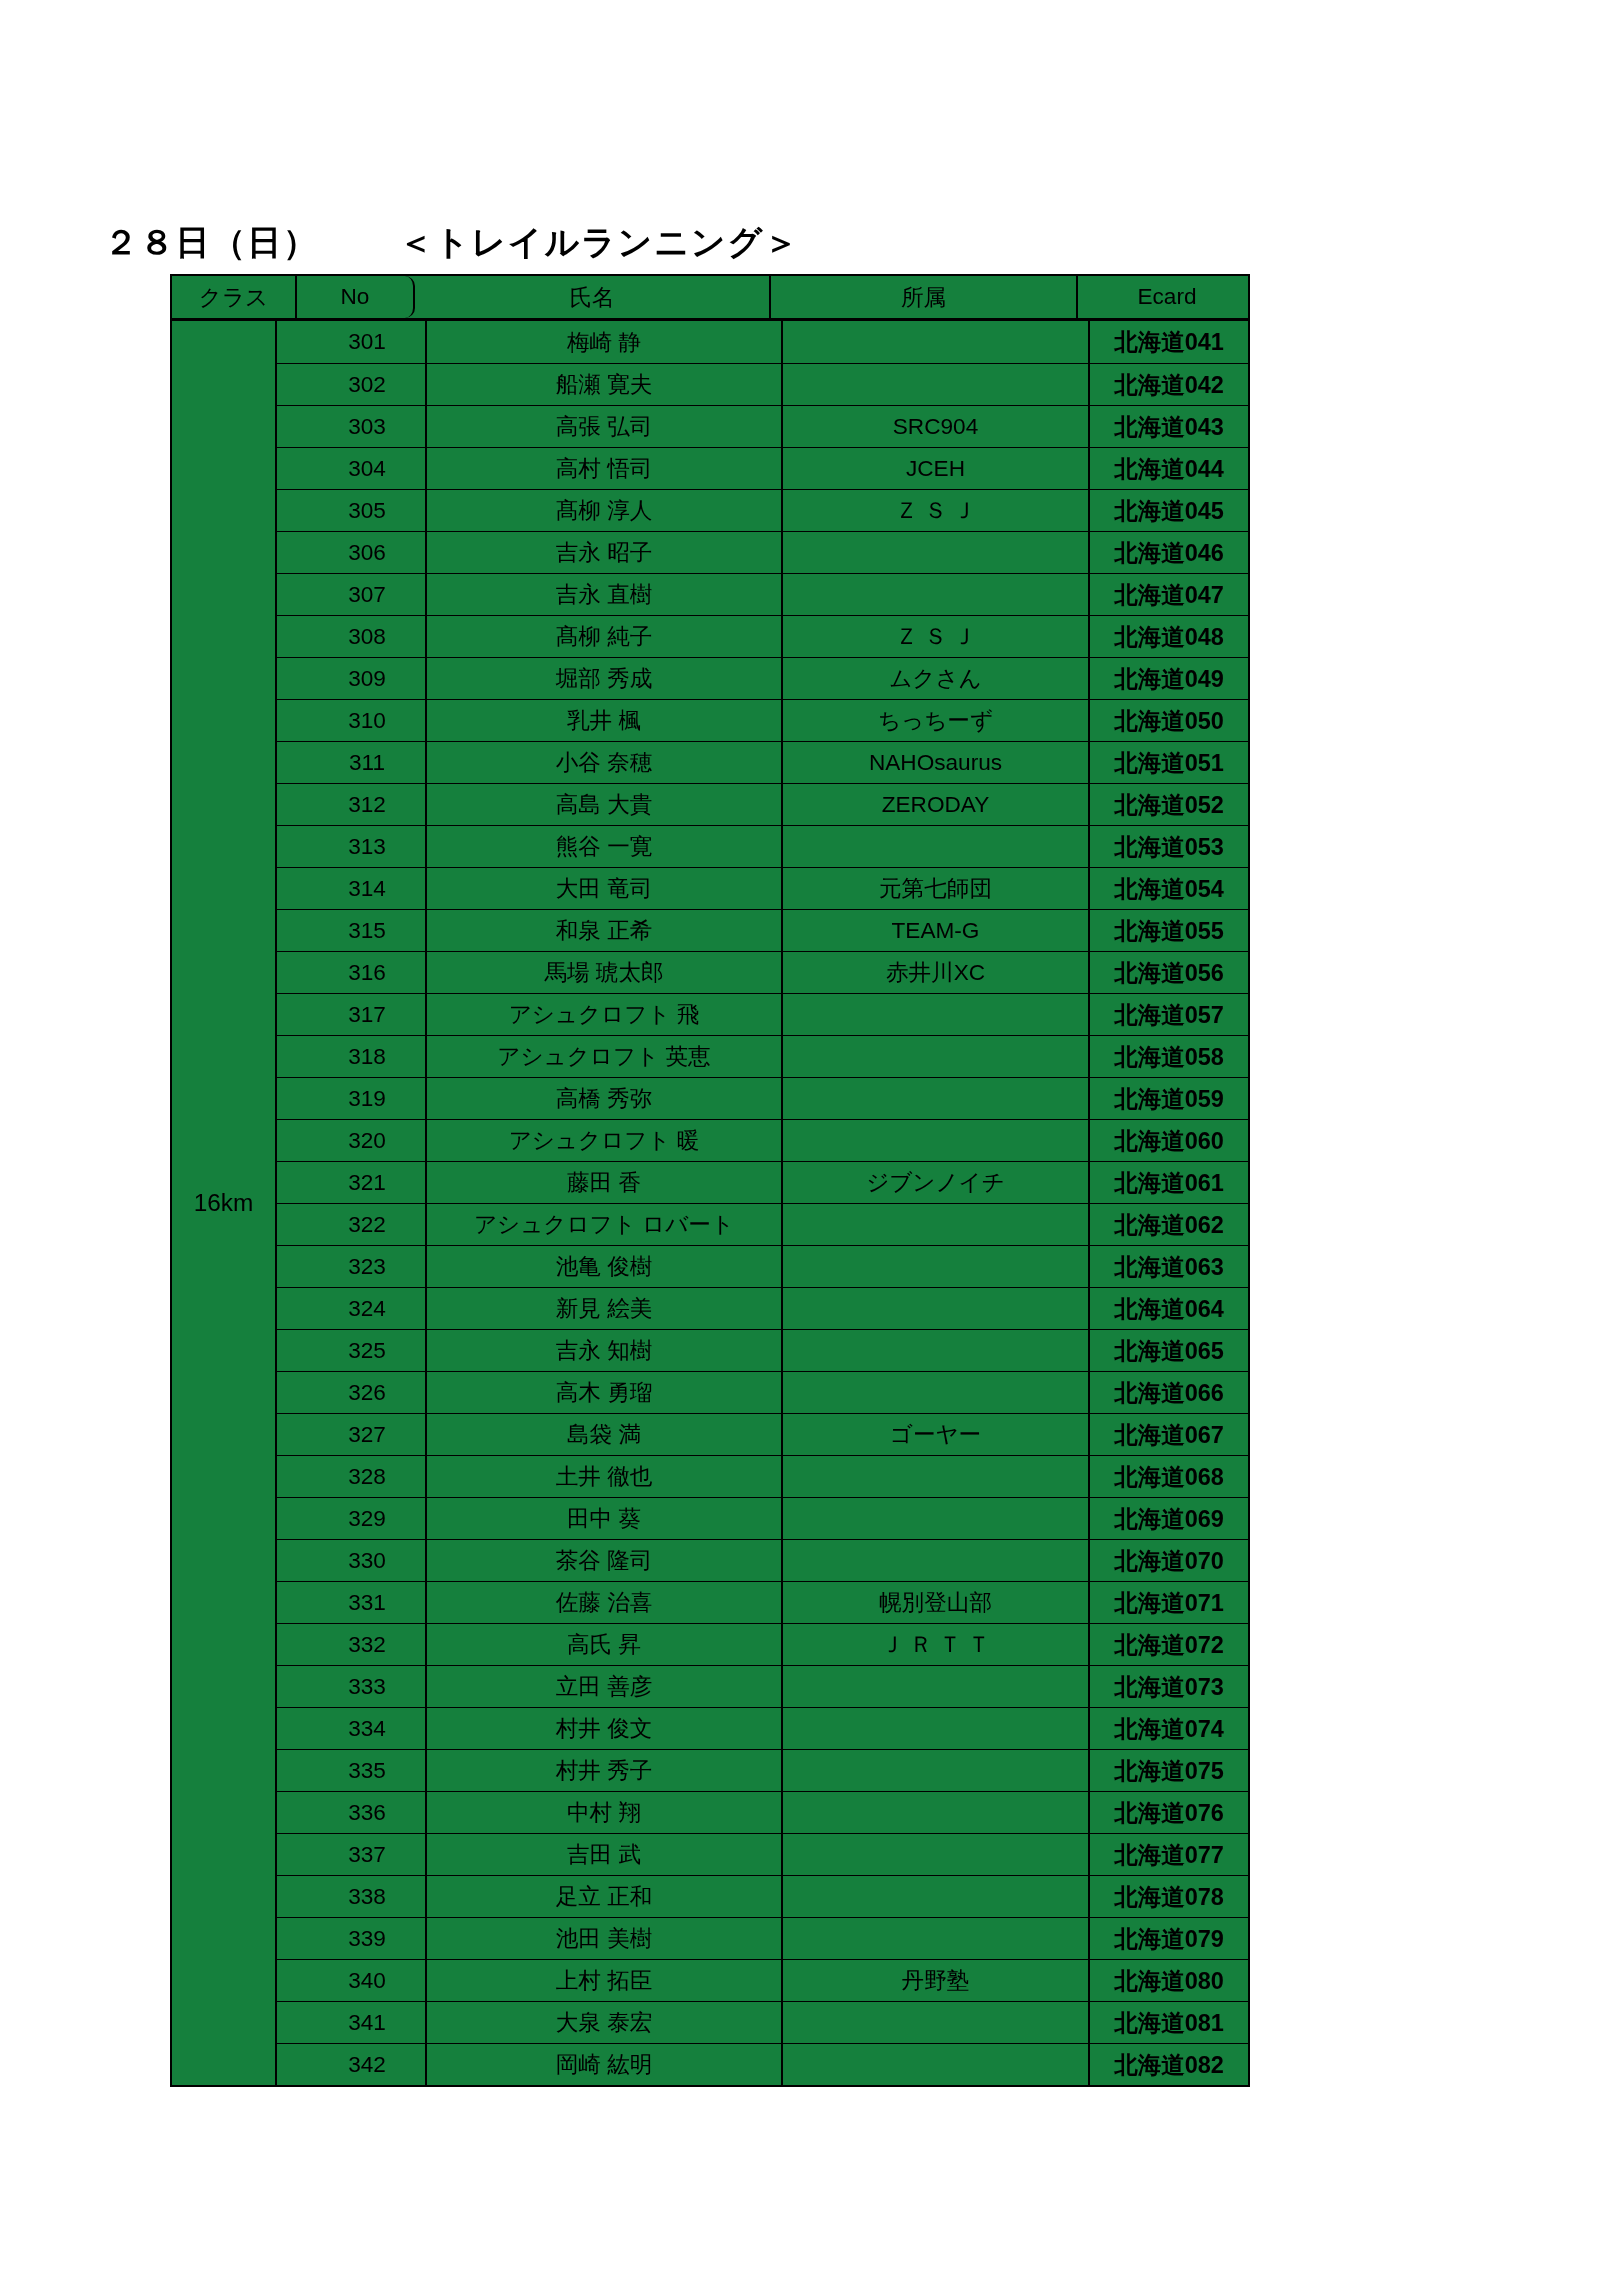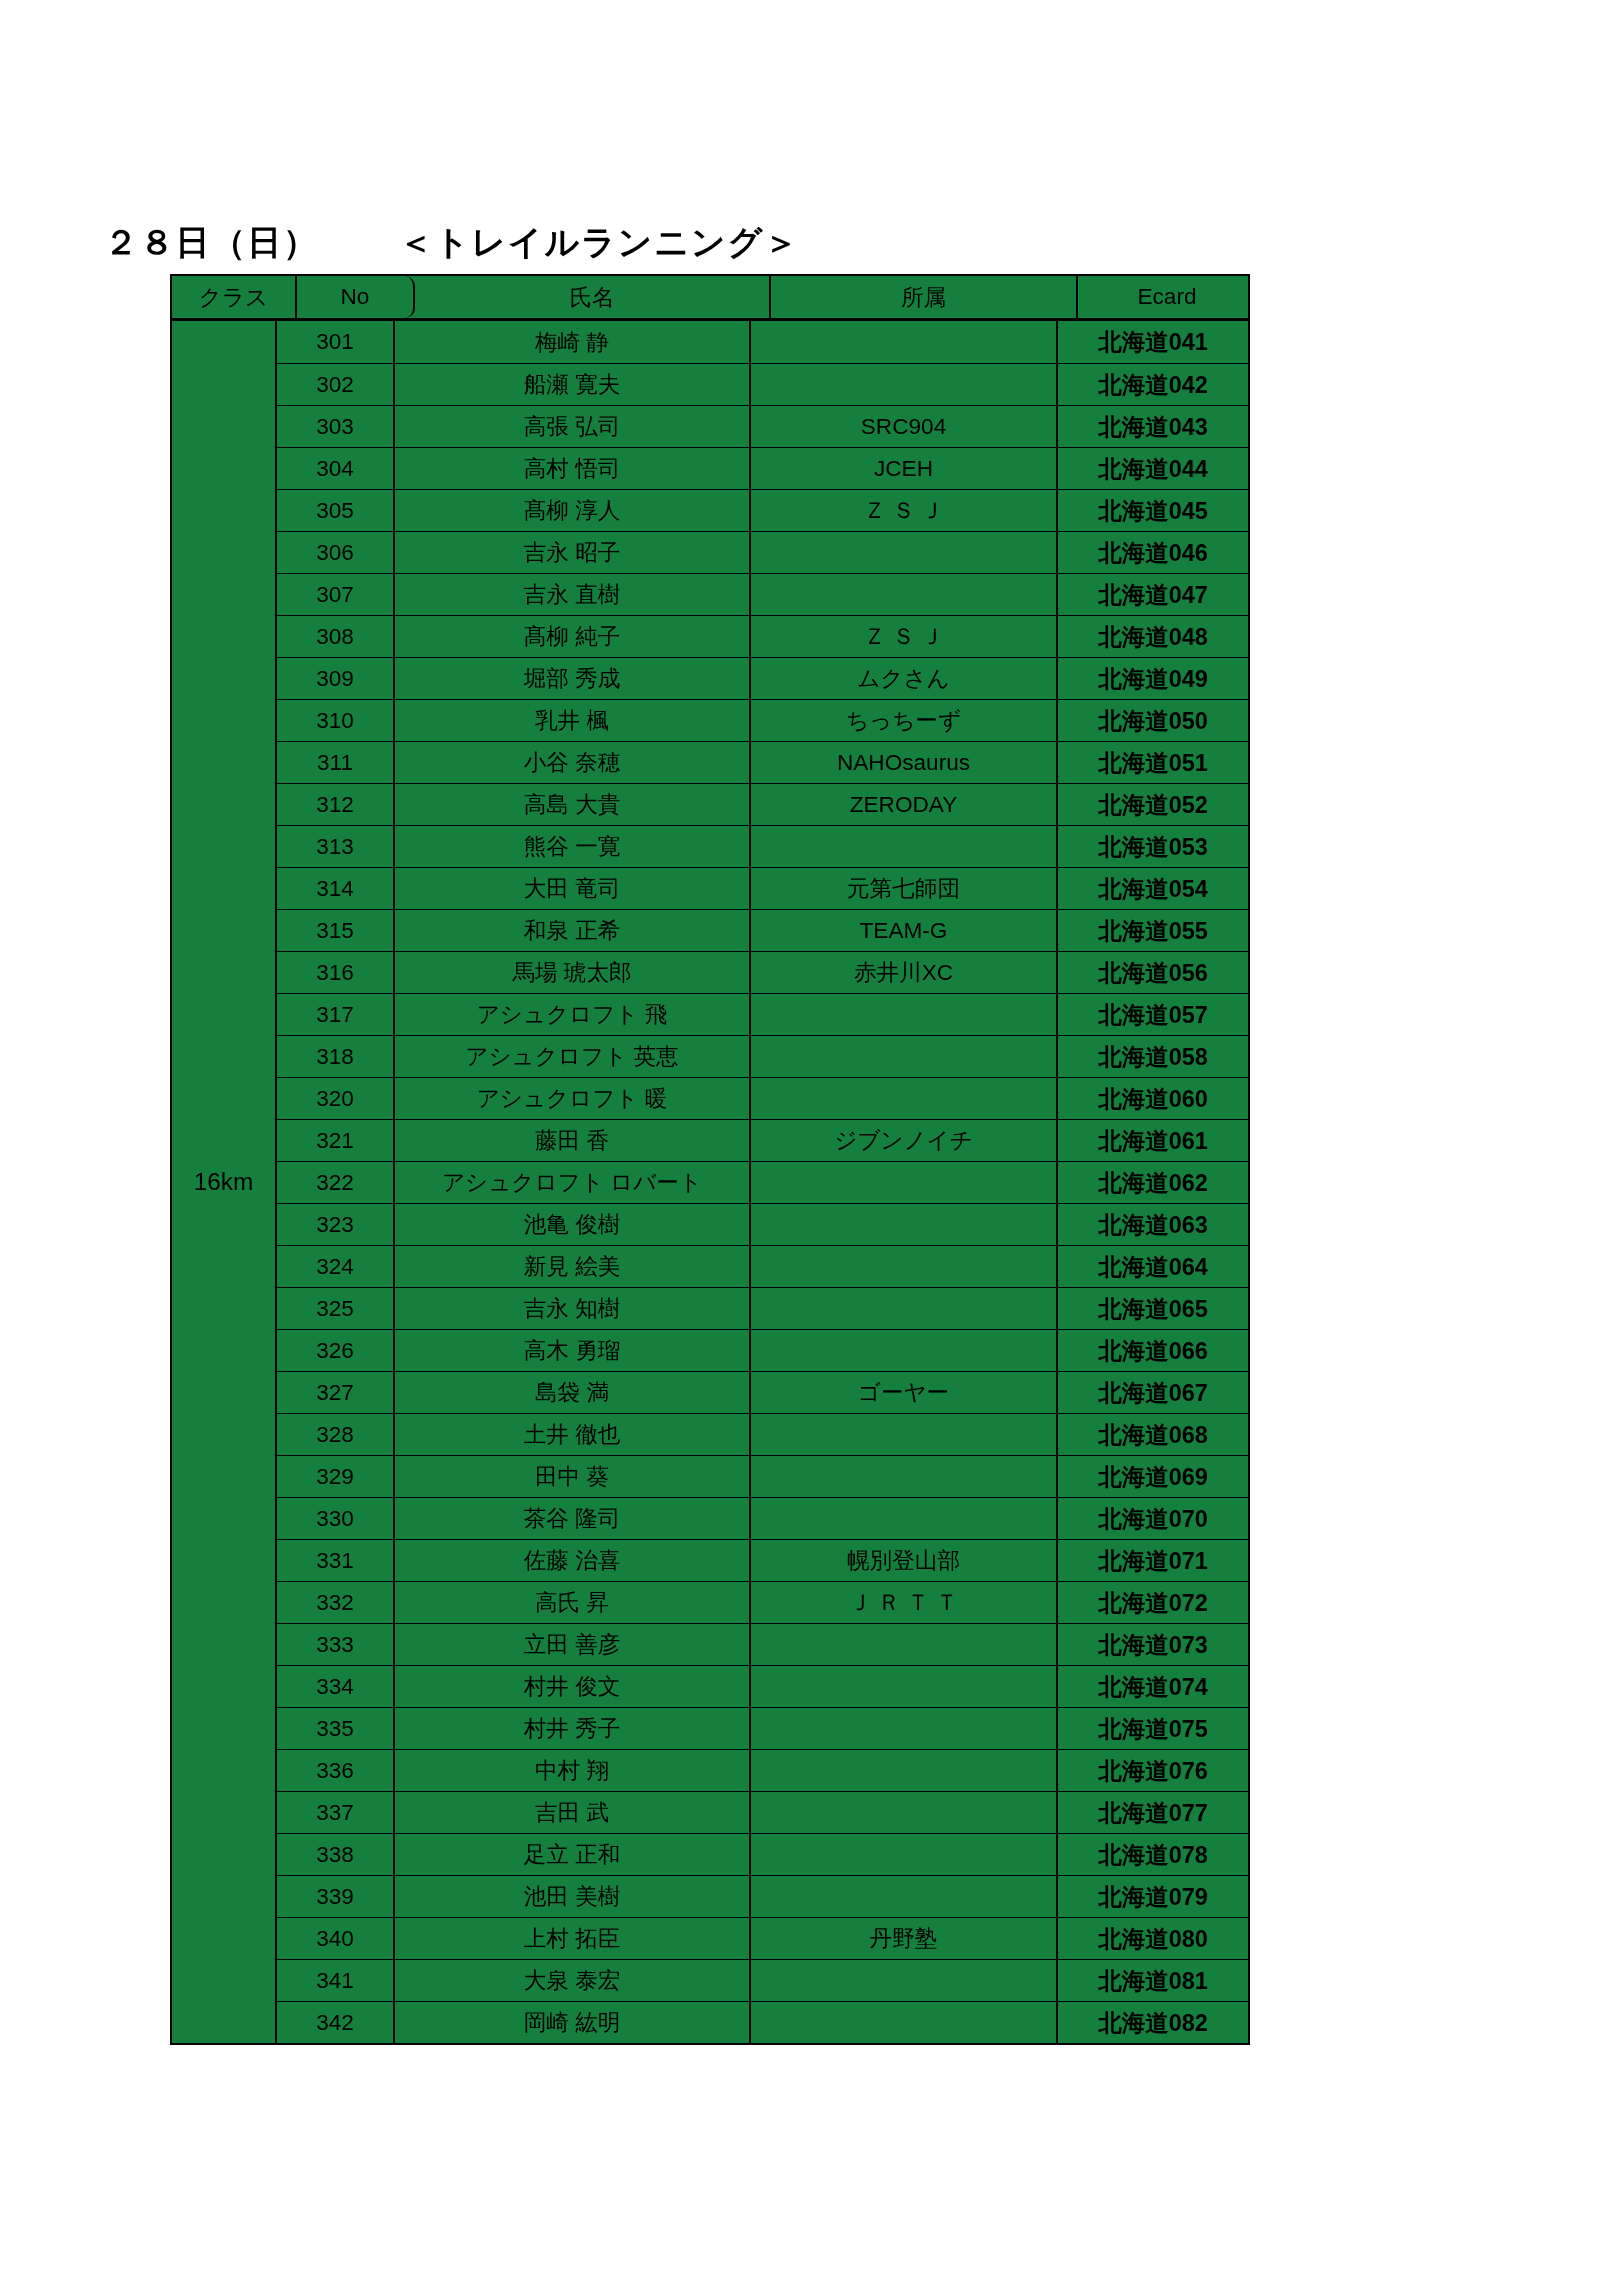--- a/index.html
+++ b/index.html
@@ -53,20 +53,21 @@
     border-right:2.7px solid #000;
     display:flex; align-items:center; justify-content:center;
     font-size:24.4px;
   }
   .rows { flex:1; display:flex; flex-direction:column; }
   .row {
     display:flex;
     height:42px;
     border-top:1.8px solid #000;
     font-size:22.6px;
+    padding-left:32px;
   }
   .row:first-child { border-top:none; }
   .cell {
     display:flex; align-items:center; justify-content:center;
     border-right:2.7px solid #000;
     white-space:nowrap;
     overflow:hidden;
   }
   .c-no   { width:118px; }
   .c-name { width:356px; }
@@ -212,20 +213,26 @@
     <div class="cell c-ecard">北海道057</div>
   </div>
 
   <div class="row">
     <div class="cell c-no">318</div>
     <div class="cell c-name">アシュクロフト 英恵</div>
     <div class="cell c-aff"></div>
     <div class="cell c-ecard">北海道058</div>
   </div>
 
+  <div class="row">
+    <div class="cell c-no">319</div>
+    <div class="cell c-name">高橋 秀弥</div>
+    <div class="cell c-aff"></div>
+    <div class="cell c-ecard">北海道059</div>
+  </div>
 
   <div class="row">
     <div class="cell c-no">320</div>
     <div class="cell c-name">アシュクロフト 暖</div>
     <div class="cell c-aff"></div>
     <div class="cell c-ecard">北海道060</div>
   </div>
 
   <div class="row">
     <div class="cell c-no">321</div>

